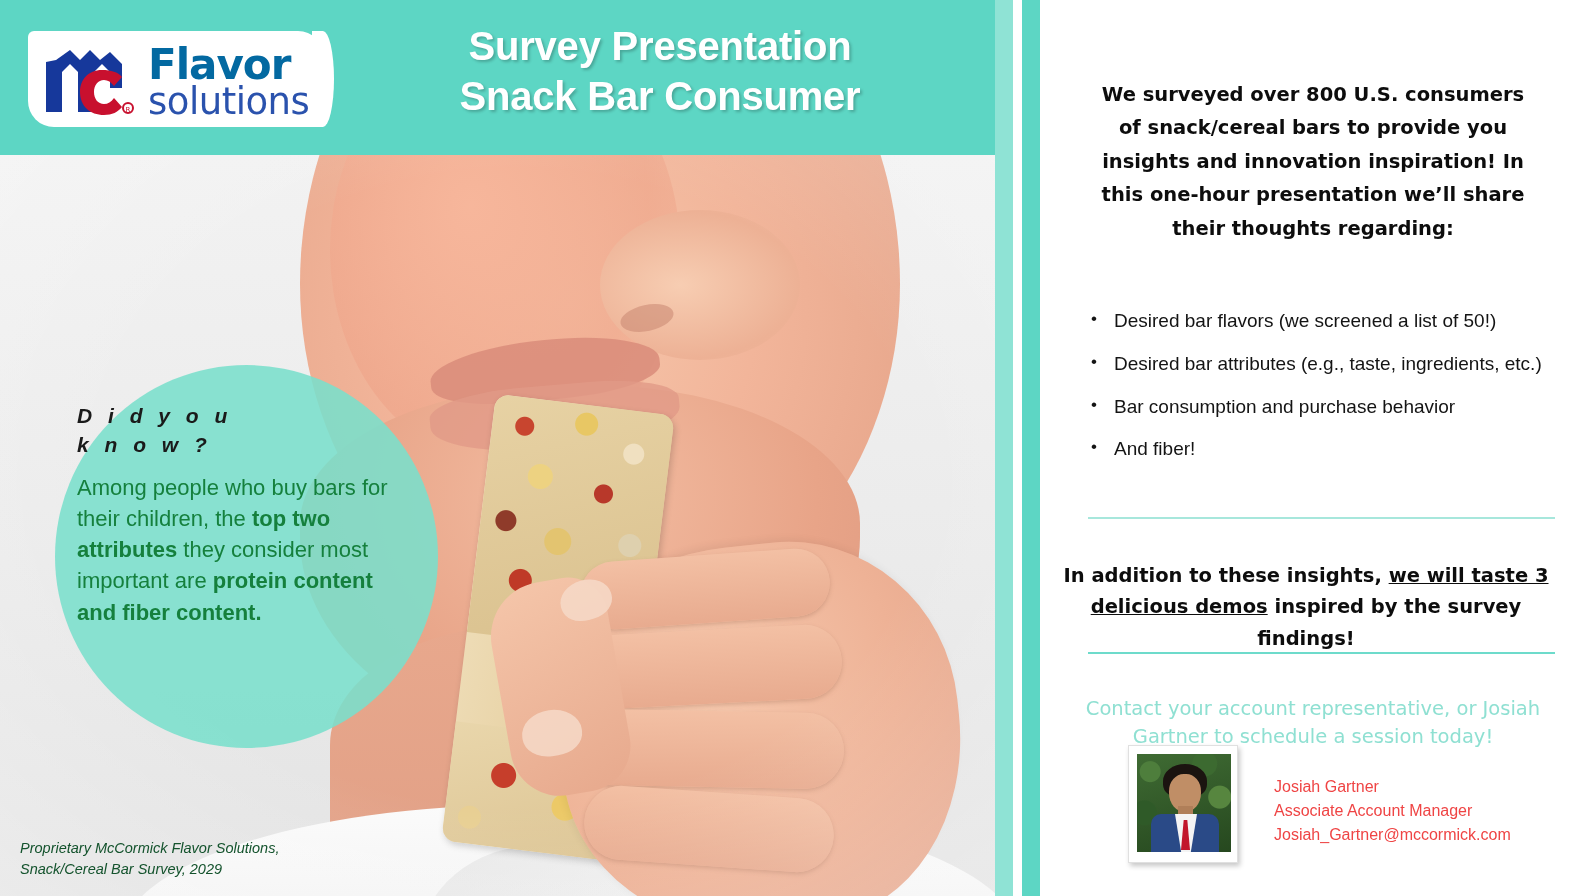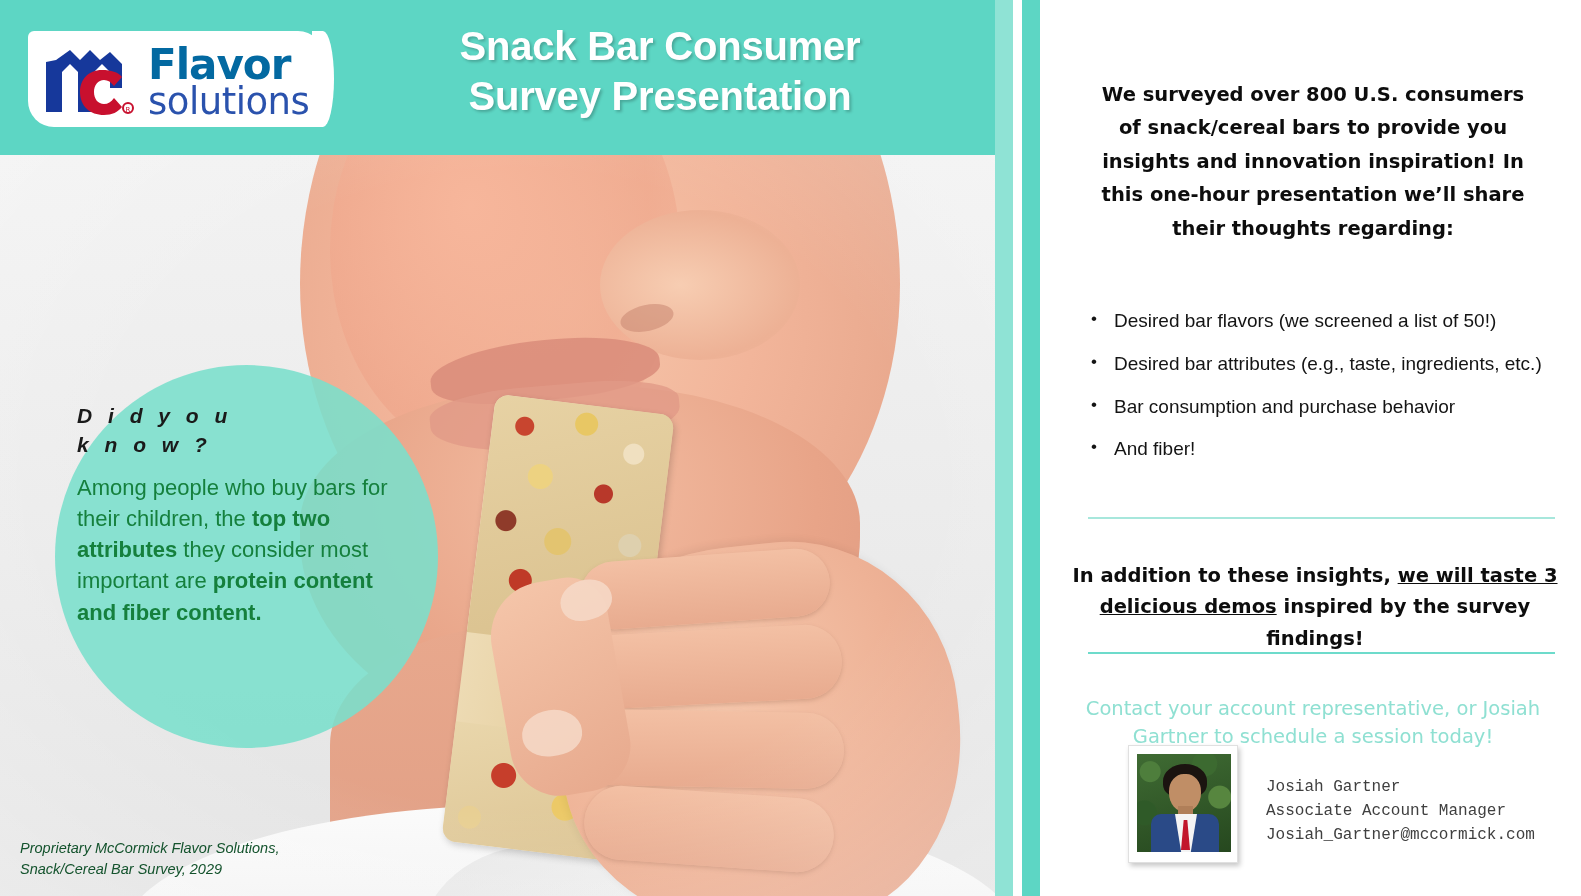--- a/index.html
+++ b/index.html
@@ -366,21 +366,21 @@
     width: 467px;
     height: 2px;
     background: #a7e7dc;
     border: 0;
   }
   #hr-top { top: 509px; }
   #hr-bottom { top: 644px; height: 2px; background: #6ddbcb; }
 
   #addition-para {
     position: absolute;
-    left: 20px; top: 540px;
+    left: 11px; top: 540px;
     width: 510px;
     text-align: center;
     font-family: "DejaVu Sans", sans-serif;
     font-weight: 700;
     font-size: 19.5px;
     line-height: 1.62;
     color: #0d0d0d;
   }
   #addition-para u { text-decoration: underline; }
 
@@ -452,26 +452,26 @@
     left: 38px; top: 60px; width: 22px; height: 38px;
     background: #f4f4f4;
     clip-path: polygon(0 0, 100% 0, 72% 100%, 28% 100%);
   }
   #hs-tie {
     left: 44px; top: 66px; width: 9px; height: 30px;
     background: #c2162c;
     clip-path: polygon(30% 0, 70% 0, 100% 100%, 0 100%);
   }
   #contact-info {
-    margin-left: 28px;
+    margin-left: 36px;
     margin-top: 30px;
-    font-family: Liberation Mono, monospace;
+    font-family: Liberation Sans, sans-serif;
     font-size: 16px;
     line-height: 1.5;
-    color: #404040;
+    color: #ef4444;
     white-space: nowrap;
   }
 </style>
 </head>
 <body>
 
 <div id="left-panel">
 
   <div id="photo">
     <div class="ph" id="ph-head"></div>
@@ -525,22 +525,22 @@
         </svg>
       </div>
       <div id="logo-wordmark">
         <div id="logo-flavor">Flavor</div>
         <div id="logo-solutions">solutions</div>
       </div>
     </div>
   </div>
 
   <div id="deck-title">
+    <div>Survey Presentation</div>
     <div>Snack Bar Consumer</div>
-    <div>Survey Presentation</div>
   </div>
 </div>
 
 <div id="divider-light"></div>
 <div id="divider-gap"></div>
 <div id="divider-dark"></div>
 
 <div id="right-panel">
 
   <p id="intro-para">We surveyed over 800 U.S. consumers of snack/cereal bars to provide you insights and innovation inspiration! In this one-hour presentation we’ll share their thoughts regarding:</p>

